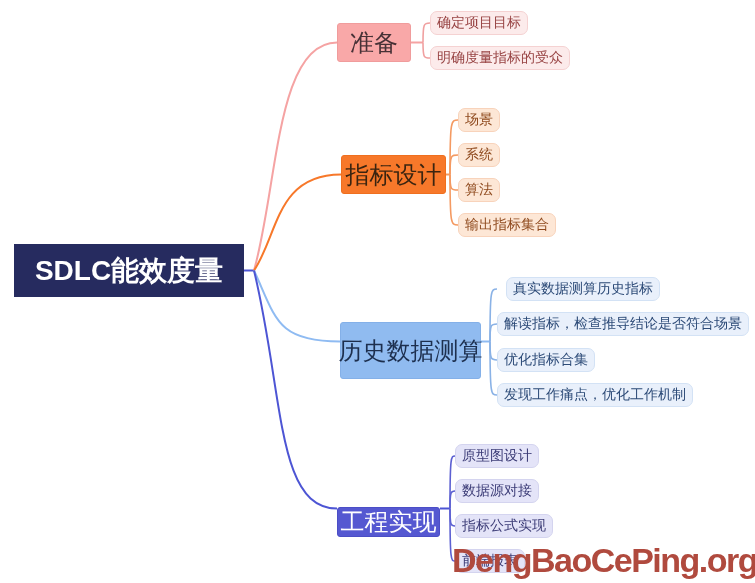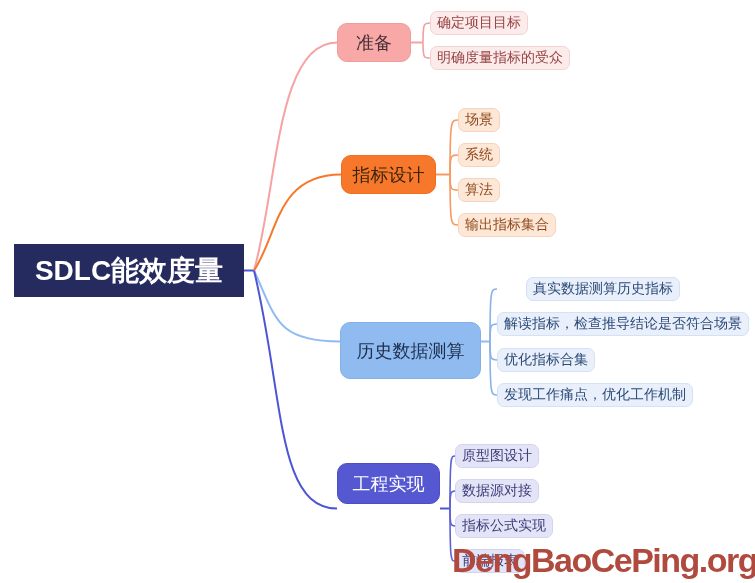--- a/index.html
+++ b/index.html
@@ -10,21 +10,21 @@
   #connector-layer { position:absolute; left:0; top:0; }
   .node {
     position:absolute; box-sizing:border-box;
     display:flex; align-items:center; justify-content:center;
     white-space:nowrap;
   }
   .root {
     background:var(--root_bg); color:var(--root_text);
     border-radius:0; font-size:28px; font-weight:bold;
   }
-  .branch { border-radius:10px; font-size:18px; }
+  .branch { border-radius:3px; font-size:24px; }
   .b1 { background:var(--b1_bg); color:var(--b1_text); border:1px solid var(--b1_border); }
   .b2 { background:var(--b2_bg); color:var(--b2_text); border:1px solid var(--b2_border); }
   .b3 { background:var(--b3_bg); color:var(--b3_text); border:1px solid var(--b3_border); }
   .b4 { background:var(--b4_bg); color:var(--b4_text); border:1px solid var(--b4_border); }
   .child {
     border-radius:7px; font-size:14px; height:24px; padding:0 6px;
   }
   .c1 { background:var(--b1_child_bg); color:var(--b1_child_text); border:1px solid var(--b1_child_border); }
   .c2 { background:var(--b2_child_bg); color:var(--b2_child_text); border:1px solid var(--b2_child_border); }
   .c3 { background:var(--b3_child_bg); color:var(--b3_child_text); border:1px solid var(--b3_child_border); }
@@ -70,33 +70,33 @@
     <path d="M450,508.5 C450,526 451,526 455,526" stroke-width="1.6" stroke="#5d61d2"></path>
     <path d="M450,508.5 C450,561 451,561 455,561" stroke-width="1.6" stroke="#5d61d2"></path>
   </svg>
 
   <div class="node root" style="left:14px; top:244px; width:230px; height:53px">SDLC能效度量</div>
 
   <div class="node branch b1" style="left:337px; top:23px; width:74px; height:39px">准备</div>
   <div class="node child c1" style="left:430px; top:11px">确定项目目标</div>
   <div class="node child c1" style="left:430px; top:46px">明确度量指标的受众</div>
 
-  <div class="node branch b2" style="left:341px; top:155px; width:95px; height:39px">指标设计</div>
+  <div class="node branch b2" style="left:341px; top:155px; width:105px; height:39px">指标设计</div>
   <div class="node child c2" style="left:458px; top:108px">场景</div>
   <div class="node child c2" style="left:458px; top:143px">系统</div>
   <div class="node child c2" style="left:458px; top:178px">算法</div>
   <div class="node child c2" style="left:458px; top:213px">输出指标集合</div>
 
   <div class="node branch b3" style="left:340px; top:322px; width:141px; height:57px">历史数据测算</div>
-  <div class="node child c3" style="left:526px; top:277px">真实数据测算历史指标</div>
+  <div class="node child c3" style="left:506px; top:277px">真实数据测算历史指标</div>
   <div class="node child c3" style="left:497px; top:348px">优化指标合集</div>
   <div class="node child c3" style="left:497px; top:312px">解读指标，检查推导结论是否符合场景</div>
   <div class="node child c3" style="left:497px; top:383px">发现工作痛点，优化工作机制</div>
 
-  <div class="node branch b4" style="left:337px; top:463px; width:103px; height:41px">工程实现</div>
+  <div class="node branch b4" style="left:337px; top:507px; width:103px; height:30px">工程实现</div>
   <div class="node child c4" style="left:455px; top:444px">原型图设计</div>
   <div class="node child c4" style="left:455px; top:479px">数据源对接</div>
   <div class="node child c4" style="left:455px; top:514px">指标公式实现</div>
   <div class="node child c4" style="left:455px; top:549px">前端报表</div>
 
   <div class="watermark">DengBaoCePing.org</div>
 
 </div>
 
 </body></html>

